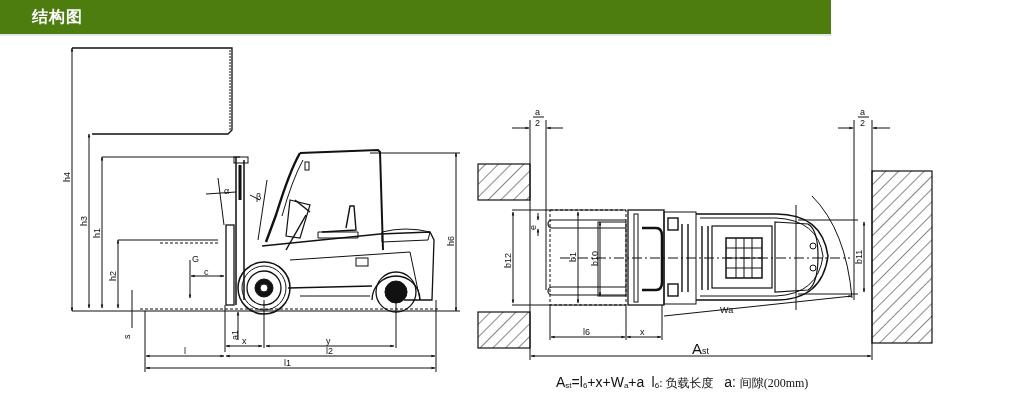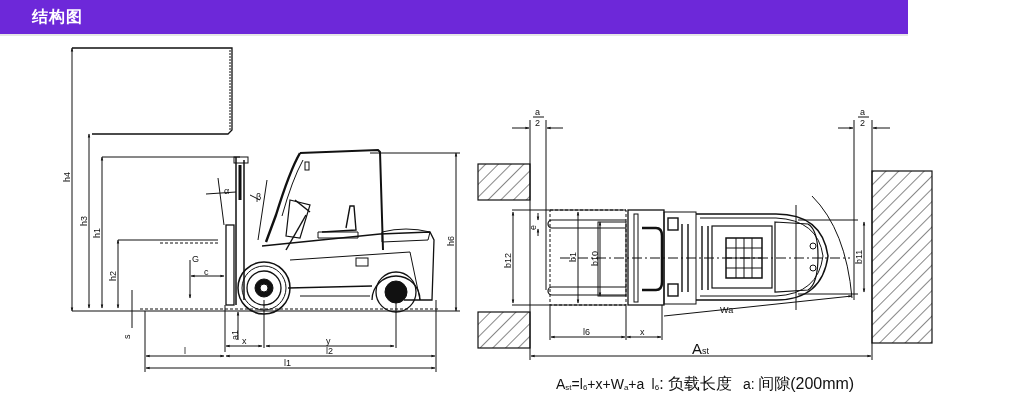--- a/index.html
+++ b/index.html
@@ -1,24 +1,24 @@
 <!DOCTYPE html>
 <html><head>
 <meta charset="utf-8">
 <style>
   html, body { margin: 0; padding: 0; background: #ffffff; }
   body { width: 1011px; height: 404px; position: relative; overflow: hidden; font-family: "Liberation Sans", "DejaVu Sans", sans-serif; }
-  .header { position: absolute; left: 0; top: 0; width: 908px; height: 36px; background: #6d28d9; border-bottom: 2px solid #e6e6e6; box-sizing: border-box; }
+  .header { position: absolute; left: 0; top: 0; width: 831px; height: 36px; background: #4d7c0f; border-bottom: 2px solid #e6e6e6; box-sizing: border-box; }
   .header .title { position: absolute; left: 32px; top: 7px; font-size: 16px; font-weight: bold; color: #ffffff; letter-spacing: 1px; font-family: "DejaVu Sans", sans-serif; }
   svg.drawing { position: absolute; left: 0; top: 36px; }
   .lbl { font-family: "Liberation Sans", "DejaVu Sans", sans-serif; font-size: 9px; fill: #111; }
   .lbl-lg { font-family: "Liberation Sans", "DejaVu Sans", sans-serif; font-size: 15px; fill: #111; }
   .formula { position: absolute; left: 556px; top: 374px; font-size: 13px; color: #111; white-space: nowrap; font-family: "Liberation Sans", "DejaVu Sans", sans-serif; }
   .formula .big { font-size: 14px; }
-  .formula .cn { font-size: 16px; font-family: Liberation Sans, sans-serif; }
+  .formula .cn { font-size: 12px; font-family: Liberation Serif, serif; }
   .formula sub { font-size: 8px; vertical-align: -1px; }
 </style>
 </head>
 <body>
 
 <div class="header">
   <span class="title">结构图</span>
 </div>
 
 <svg class="drawing" width="1011" height="340" viewBox="0 36 1011 340" xmlns="http://www.w3.org/2000/svg">

